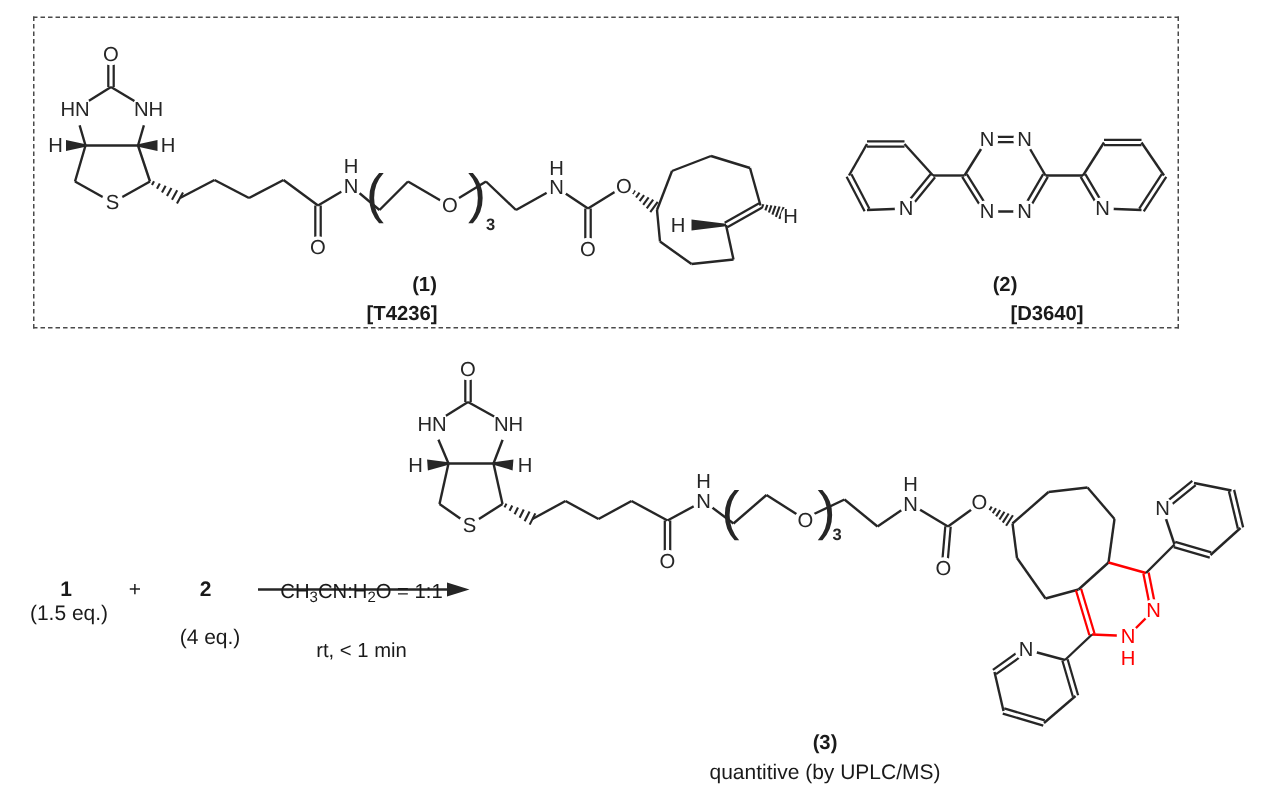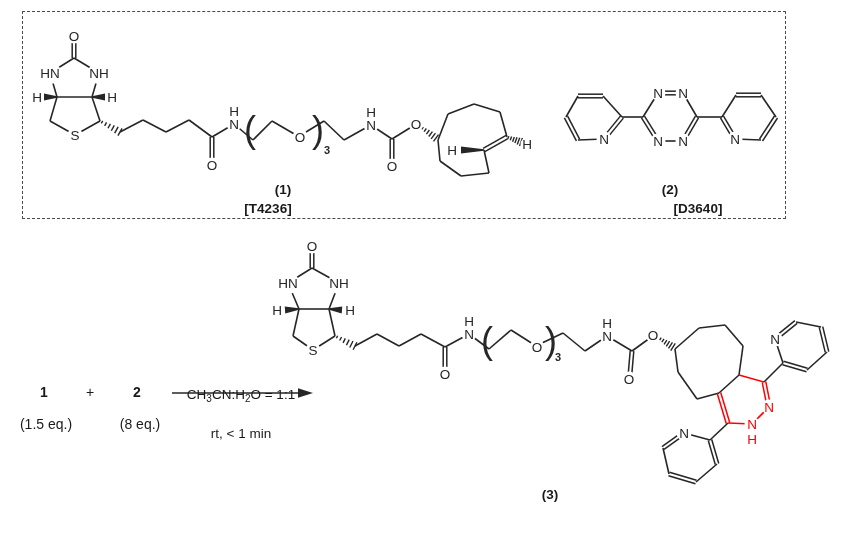--- a/index.html
+++ b/index.html
@@ -288,23 +288,24 @@
     </svg>
 
   <div class="lbl b" style="left:283px;top:190px">(1)</div>
   <div class="lbl b" style="left:268px;top:209px">[T4236]</div>
   <div class="lbl b" style="left:670px;top:190px">(2)</div>
   <div class="lbl b" style="left:698px;top:209px">[D3640]</div>
 
   <div class="lbl b big" style="left:44px;top:392px">1</div>
   <div class="lbl big" style="left:90px;top:392px">+</div>
   <div class="lbl b big" style="left:137px;top:392px">2</div>
-  <div class="lbl big" style="left:46px;top:424px">(1.5 eq.)</div>
-  <div class="lbl big" style="left:140px;top:424px">(8 eq.)</div>
+  <div class="lbl big" style="left:46px;top:408px">(1.5 eq.)</div>
+  <div class="lbl big" style="left:140px;top:424px">(4 eq.)</div>
 
   <div class="lbl" style="left:241px;top:396px">
     <span>CH</span><span class="sub">3</span><span>CN:H</span><span class="sub">2</span><span>O = 1:1</span>
   </div>
   <div class="lbl" style="left:241px;top:434px">rt, &lt; 1 min</div>
 
   <div class="lbl b" style="left:550px;top:495px">(3)</div>
+  <div class="lbl big" style="left:550px;top:514px">quantitive (by UPLC/MS)</div>
 
 </div>
 
 </body></html>

